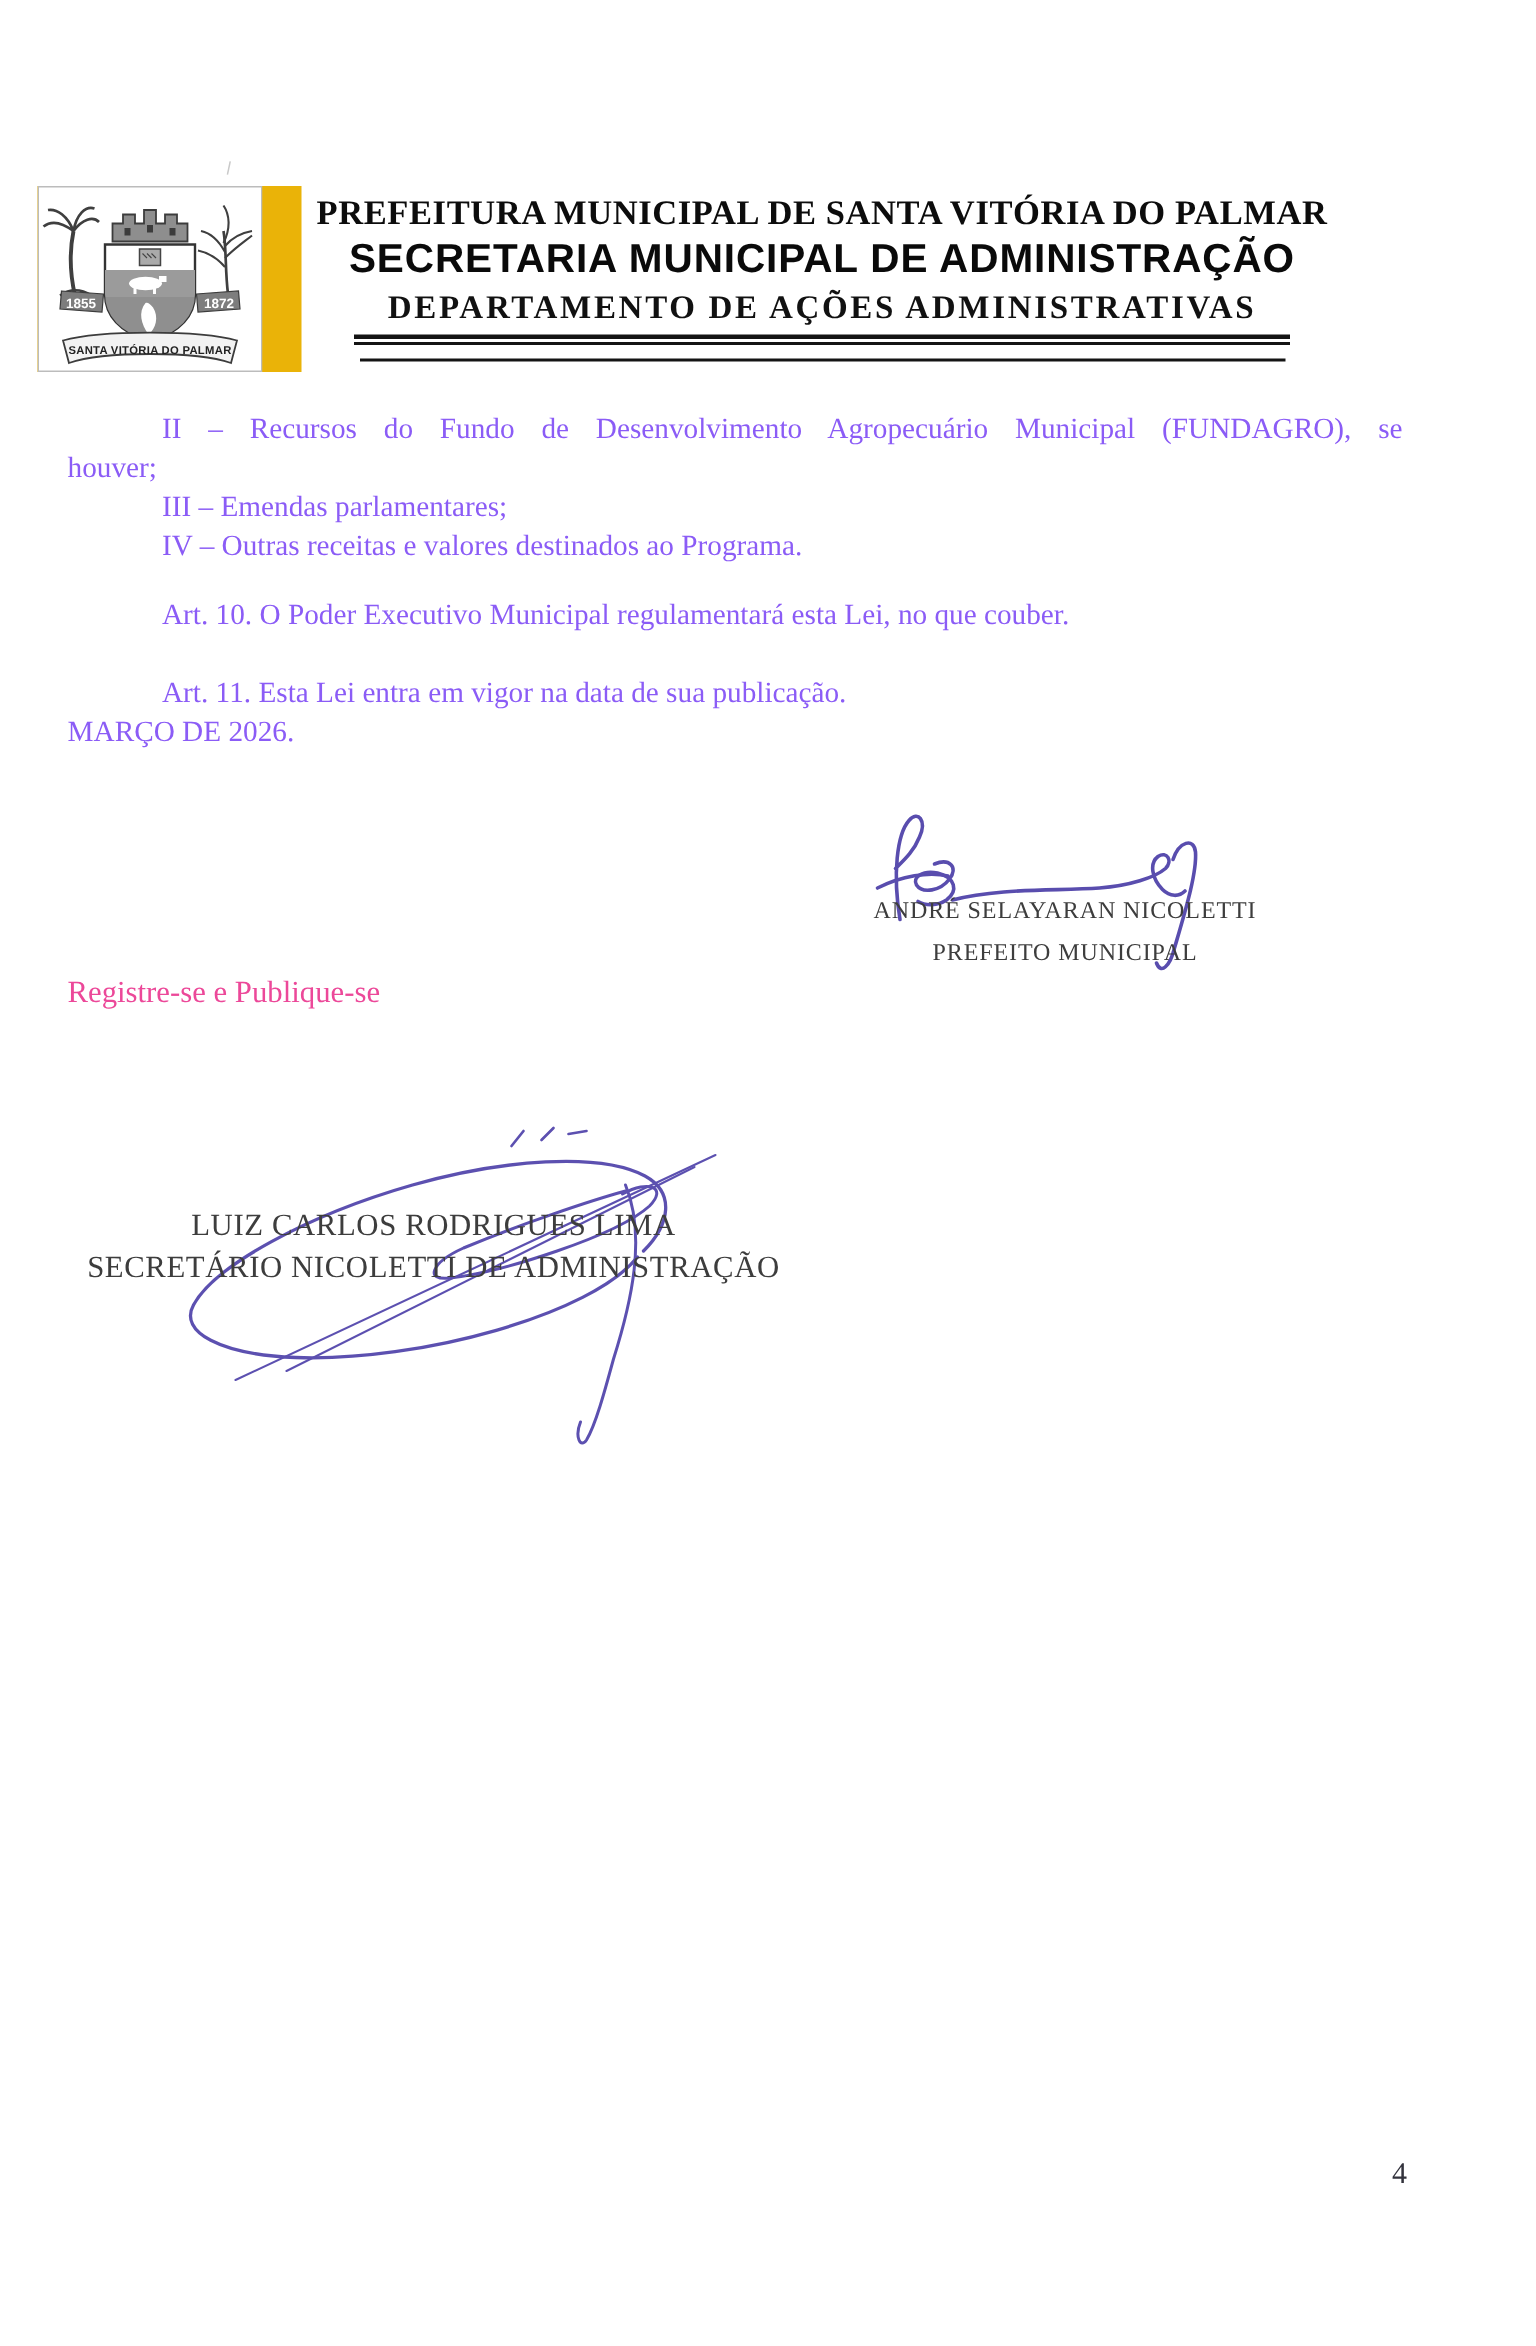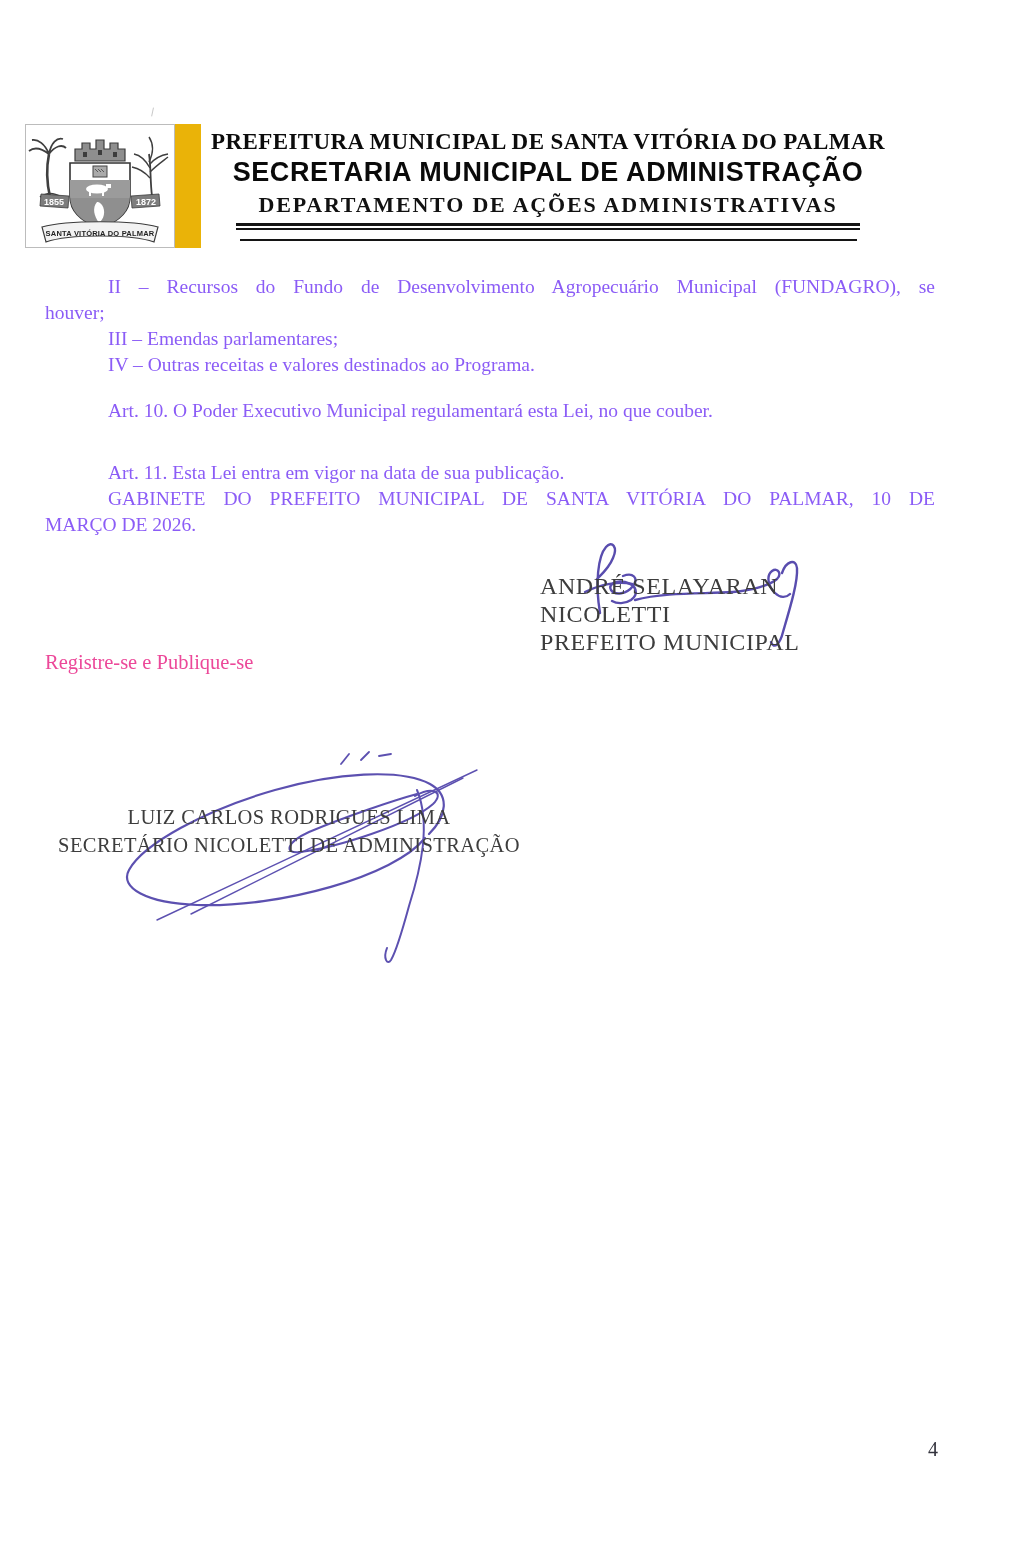--- a/index.html
+++ b/index.html
@@ -42,28 +42,28 @@
 
   
   .doc-body {
     left: 45px; top: 274px; width: 890px;
     font-size: 19.5px; line-height: 26px; color: #8b5cf6;
   }
   .line { display: block; }
   .indent { padding-left: 63px; }
   .jline { text-align: justify; text-align-last: justify; }
   .gap20 { margin-top: 20px; }
-  .gap26 { margin-top: 36px; }
+  .gap26 { margin-top: 26px; }
   .b { font-weight: normal; }
 
   
   .sig-svg { pointer-events: none; }
   .name-block-mayor {
-    left: 540px; top: 572px; width: 340px;
-    text-align: left; font-size: 24px; line-height: 28px;
+    left: 540px; top: 594px; width: 340px;
+    text-align: center; font-size: 16px; line-height: 28px;
     color: #3d3d3d; letter-spacing: 0.6px;
   }
   .register-note {
     left: 45px; top: 651px; font-size: 20.5px; color: #ec4899;
   }
   .name-block-secretary {
     left: 36px; top: 803px; width: 506px;
     text-align: center; font-size: 20.5px; line-height: 28px;
     color: #3d3d3d; letter-spacing: 0.4px;
   }
@@ -137,21 +137,20 @@
 <div class="abs rule rule-a2"></div>
 <div class="abs rule rule-b"></div>
 
 <div class="abs doc-body">
   <span class="line indent jline">II – Recursos do Fundo de Desenvolvimento Agropecuário Municipal (FUNDAGRO), se</span>
   <span class="line">houver;</span>
   <span class="line indent">III – Emendas parlamentares;</span>
   <span class="line indent">IV – Outras receitas e valores destinados ao Programa.</span>
   <span class="line indent gap20"><span class="b">Art. 10.</span><span> O Poder Executivo Municipal regulamentará esta Lei, no que couber.</span></span>
   <span class="line indent gap26"><span class="b">Art. 11.</span><span> Esta Lei entra em vigor na data de sua publicação.</span></span>
-  <span class="line indent jline">GABINETE DO PREFEITO MUNICIPAL DE SANTA VITÓRIA DO PALMAR, 10 DE</span>
   <span class="line">MARÇO DE 2026.</span>
 </div>
 
 <svg class="abs sig-svg" style="left:575px; top:538px;" width="245" height="120" viewBox="0 0 245 120">
   <g fill="none" stroke="#4b3ea8" stroke-width="2.4" stroke-linecap="round" opacity="0.92">
     <path d="M25,75 C20,45 23,18 31,9 C37,2 43,9 38,20 C34,30 27,36 22,41"></path>
     <path d="M10,54 C26,46 44,43 57,46"></path>
     <path d="M48,38 C58,34 64,40 58,48 C52,56 40,58 36,52 C33,47 40,42 50,44 C62,47 64,56 56,62 C50,66 42,66 37,63"></path>
     <path d="M60,62 C90,54 128,56 158,54 C178,52.5 195,47 202,41 C207,36 203,29 197,33 C191,37.5 193,48 200,55 C205,60 211,60 215,56"></path>
     <path d="M207,35 C211,23 221,20 222,30 C223,44 215,70 208,94 C205,106 199,112 196,104"></path>

